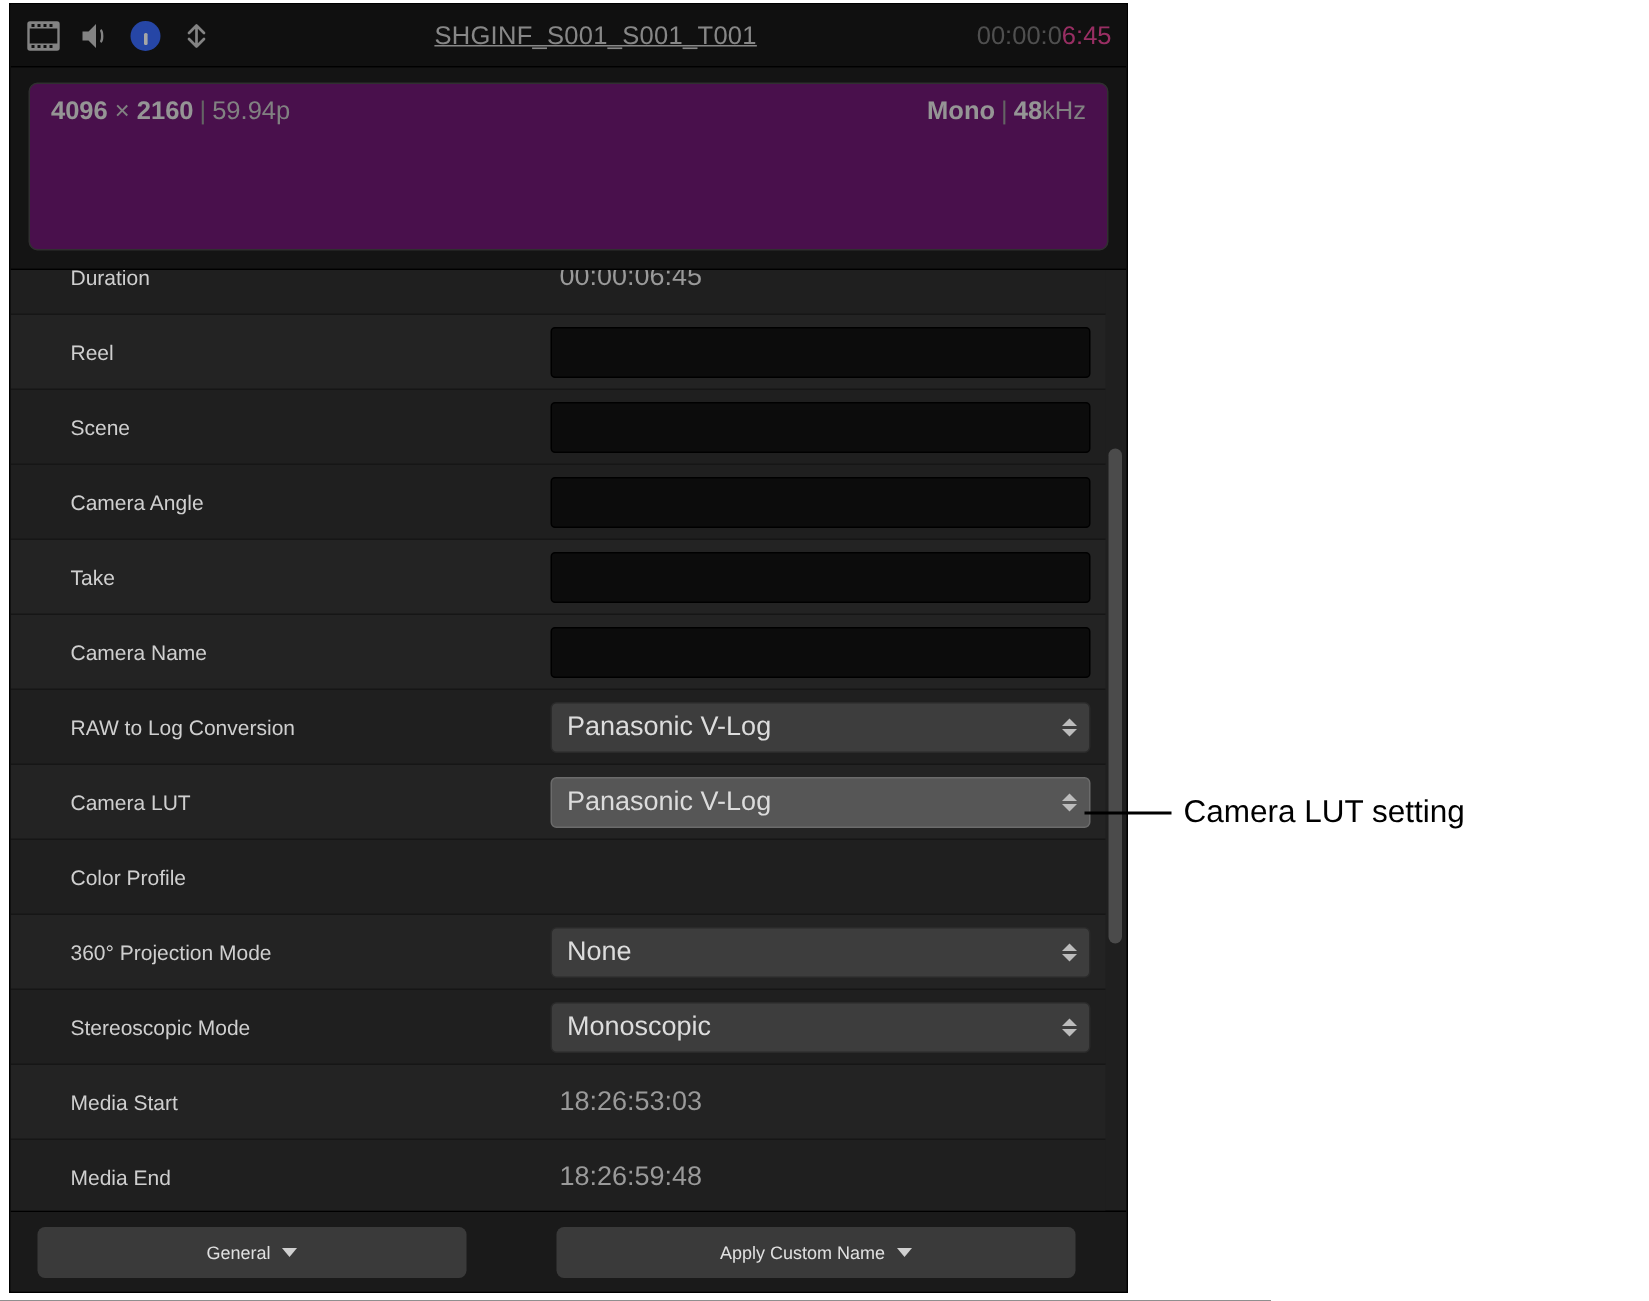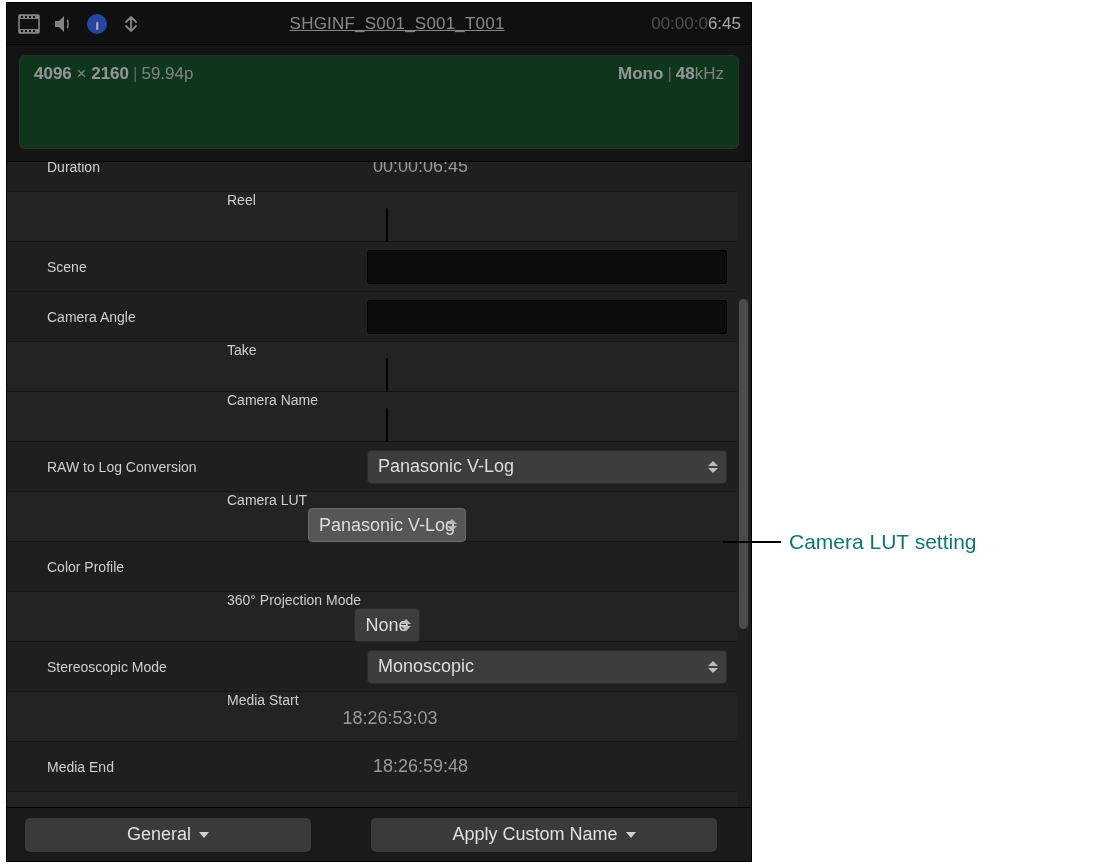--- a/index.html
+++ b/index.html
@@ -52,33 +52,33 @@
     color: #d0d0d0;
     font-size: 17px;
     letter-spacing: .2px;
     text-decoration: underline;
   }
   .timecode {
     color: #7a7a7a;
     font-variant-numeric: tabular-nums;
     font-size: 17px;
   }
-  .timecode .tc-tail { color: #ffffff; text-align: center; }
+  .timecode .tc-tail { color: #ec4899; text-align: center; }
 
   
   .metabar-wrap {
     padding: 10px 12px 12px 12px;
     border-bottom: 1px solid #000;
     position: relative;
   }
   .metabar {
-    height: 94px;
+    height: 112px;
     border: 1px solid #4a4a4a;
     border-radius: 6px;
-    background: #14532d;
+    background: #701a75;
     padding: 8px 14px;
     color: #c7c7c7;
     font-size: 17px;
     display: flex;
     justify-content: space-between;
     align-items: flex-start;
   }
   .metabar b { color: #e5e5e5; font-weight: 700; }
   .metabar .sep { color: #9a9a9a; padding: 0 4px; }
 
@@ -94,21 +94,21 @@
   }
   .row {
     display: flex;
     align-items: center;
     height: 50px;
     border-bottom: 1px solid #161616;
     padding-left: 40px;
     padding-right: 10px;
     background: #1f1f1f;
   }
-  .row.alt { background: #232323; flex-direction: column; }
+  .row.alt { background: #232323; }
   .row .label {
     width: 320px;
     color: #cfcfcf;
     font-size: 14px;
   }
   .row .value {
     flex: 1;
   }
   .textfield {
     width: 100%;
@@ -183,21 +183,21 @@
     border-top: 1px solid #000;
     display: flex;
     align-items: center;
     padding: 0 18px;
     gap: 60px;
   }
   .footbtn {
     background: #3a3a3a;
     border-radius: 5px;
     color: #e0e0e0;
-    font-size: 18px;
+    font-size: 12px;
     display: inline-flex;
     align-items: center;
     justify-content: center;
     gap: 8px;
     height: 34px;
   }
   .footbtn.left { width: 286px; }
   .footbtn.right { width: 346px; }
   .chev-down {
     width:0;height:0;
@@ -208,21 +208,21 @@
   }
 
   
   .callout {
     position: absolute;
     left: 723px;
     top: 530px;
     display: flex;
     align-items: center;
     font-size: 21px;
-    color: #0f766e;
+    color: #000000;
   }
   .callout .line {
     width: 58px;
     height: 2px;
     background: #000;
   }
   .callout .txt {
     padding-left: 8px;
   }
 </style>

